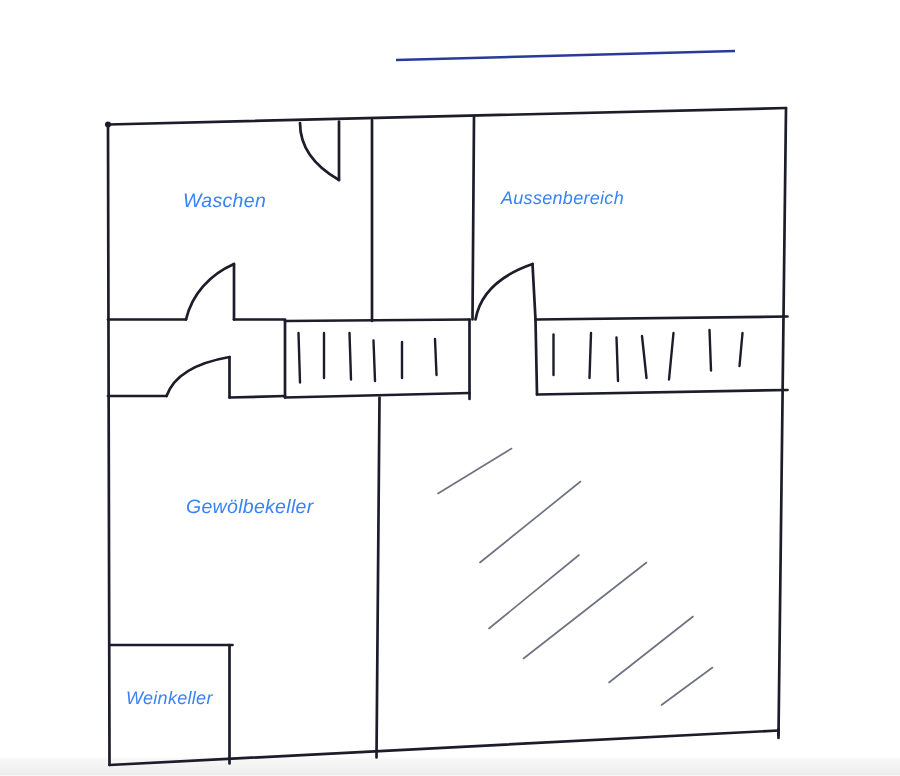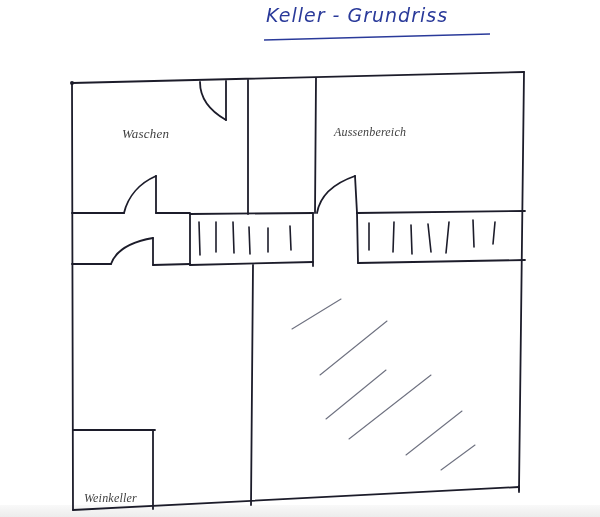--- a/index.html
+++ b/index.html
@@ -14,45 +14,44 @@
       position: absolute; left: 0; top: 505px; width: 600px; height: 12px;
       background: linear-gradient(#f9f9f9, #ececec);
     }
     svg { position: absolute; left: 0; top: 0; }
     .wall { stroke: #1c1c2a; stroke-width: 1.8; fill: none; stroke-linecap: round; stroke-linejoin: round; }
     .step { stroke: #1c1c2a; stroke-width: 1.6; fill: none; stroke-linecap: round; }
     .hatch { stroke: #55586a; stroke-width: 1.1; fill: none; stroke-linecap: round; opacity: .85; }
     .title-line { stroke: #2a3a9a; stroke-width: 1.6; fill: none; }
     .label {
       position: absolute;
-      font-family: Liberation Serif, serif;
+      font-family: Liberation Sans, sans-serif;
       font-style: italic;
       font-size: 13px;
-      color: #404040;
+      color: #3b82f6;
       letter-spacing: 0.2px;
       white-space: nowrap;
     }
     .title {
       position: absolute;
       left: 266px; top: 4px;
       font-family: "DejaVu Sans", sans-serif;
       font-style: italic;
       font-size: 19px;
       color: #2a3a9a;
       letter-spacing: 1px;
       white-space: nowrap;
     }
   </style>
 </head>
 <body>
 
 <div class="page">
   <div class="bottom-shade"></div>
 
-  <div class="title">Keller - Grundriss</div>
 
   <svg width="600" height="517" viewBox="0 0 600 517">
 
     <path class="title-line" d="M264 40 L490 34"></path>
 
     <g>
       <circle cx="72" cy="83" r="2" fill="#1c1c2a"></circle>
       <path class="wall" d="M72 83 L524 72"></path>
       <path class="wall" d="M72 83 L73 510"></path>
       <path class="wall" d="M524 72 L519 490"></path>
@@ -120,14 +119,15 @@
       <path class="hatch" d="M320 375 L387 321"></path>
       <path class="hatch" d="M326 419 L386 370"></path>
       <path class="hatch" d="M349 439 L431 375"></path>
       <path class="hatch" d="M406 455 L462 411"></path>
       <path class="hatch" d="M441 470 L475 445"></path>
     </g>
   </svg>
 
   <div class="label" style="left:122px; top:126px;">Waschen</div>
   <div class="label" style="left:334px; top:125px; font-size:12px;">Aussenbereich</div>
-  <div class="label" style="left:84px; top:458px; font-size:12px;margin-top:33px;">Weinkeller</div>
+  <div class="label" style="left:124px; top:330px;">Gewölbekeller</div>
+  <div class="label" style="left:84px; top:458px; font-size:12px;">Weinkeller</div>
 </div>
 
 </body></html>

